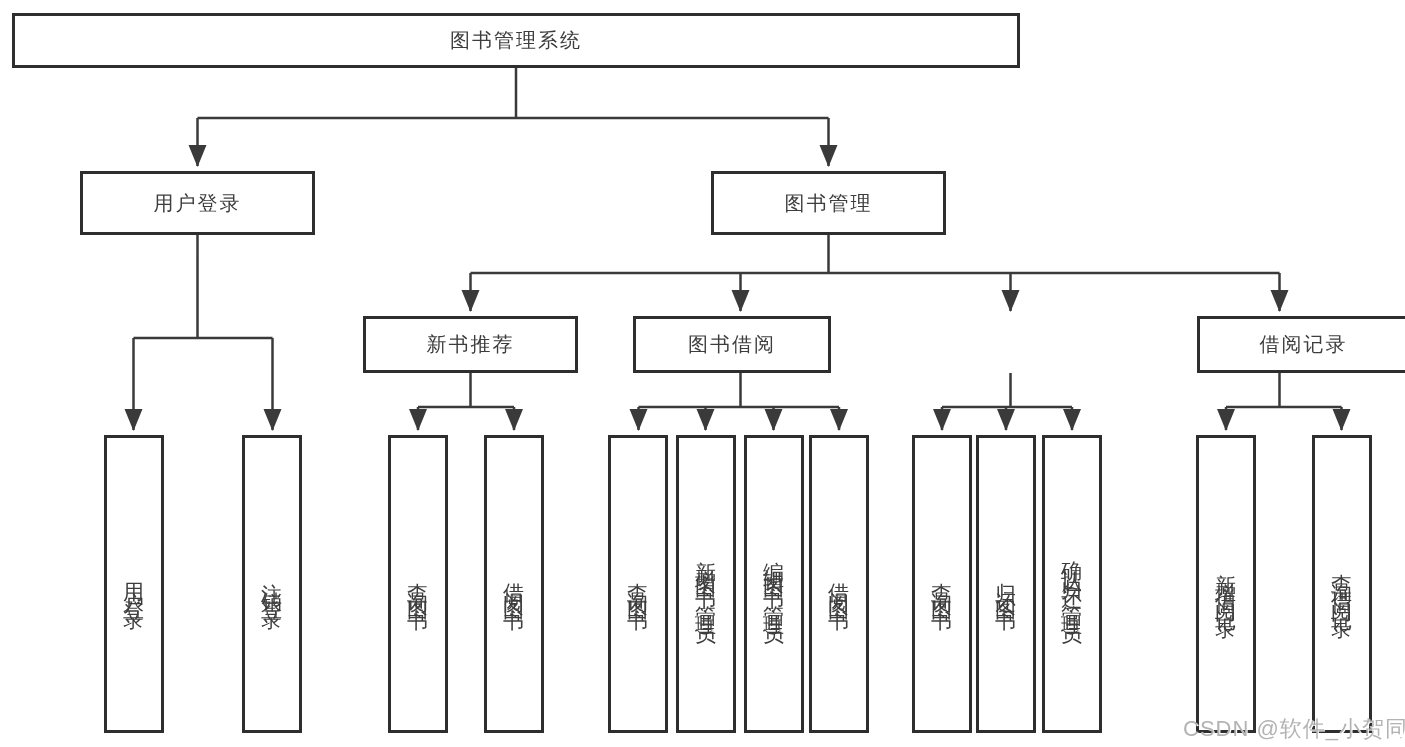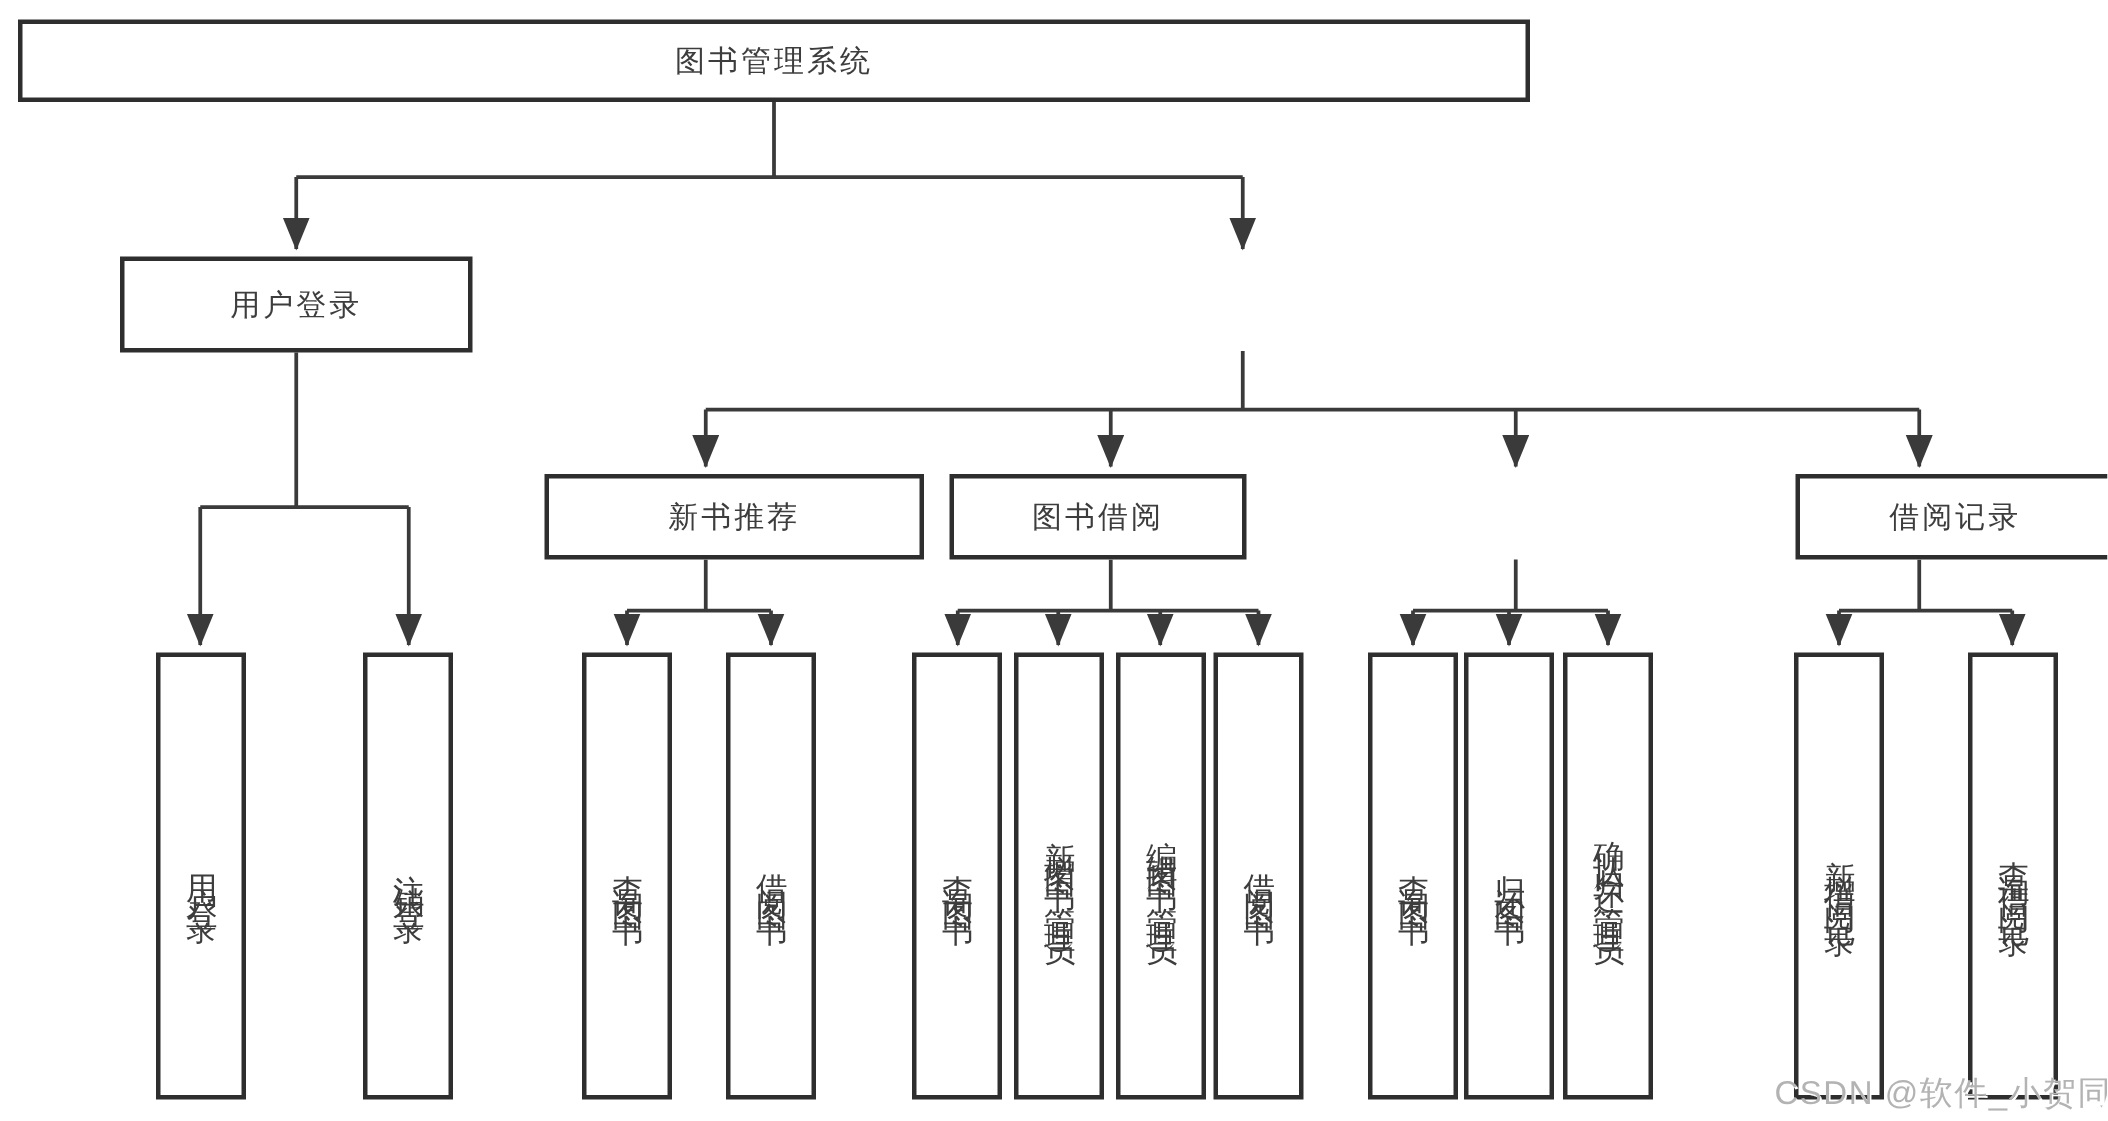--- a/index.html
+++ b/index.html
@@ -121,22 +121,25 @@
     </g>
   </svg>
 
   <div class="box h" style="left:12px; top:13px; width:1008px; height:55px">
     <span>图书管理系统</span>
   </div>
 
   <div class="box h" style="left:80px; top:171px; width:235px; height:64px">
     <span>用户登录</span>
   </div>
+  <div class="box h" style="left:711px; top:171px; width:235px; height:64px">
+    <span>图书管理</span>
+  </div>
 
-  <div class="box h" style="left:363px; top:316px; width:253px; height:57px">
+  <div class="box h" style="left:363px; top:316px; width:215px; height:57px">
     <span>新书推荐</span>
   </div>
   <div class="box h" style="left:633px; top:316px; width:198px; height:57px">
     <span>图书借阅</span>
   </div>
   <div class="box h" style="left:1197px; top:316px; width:213px; height:57px">
     <span>借阅记录</span>
   </div>
 
   <div class="box v" style="left:104px; top:435px; width:60px; height:298px">

